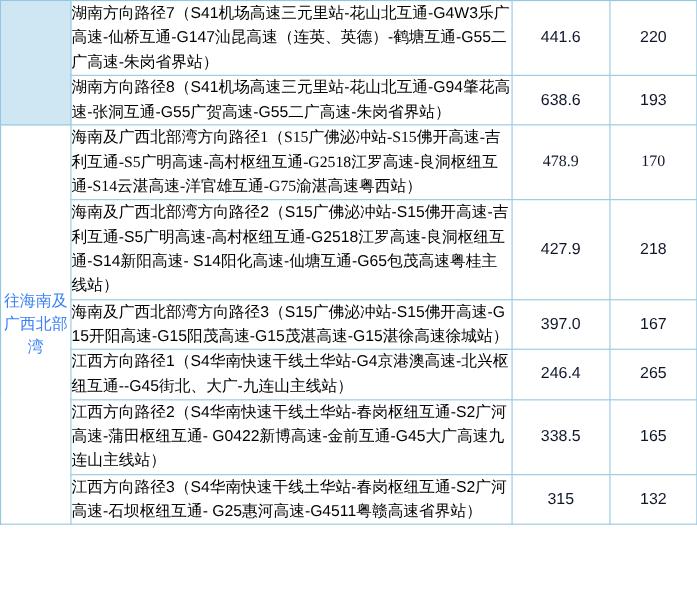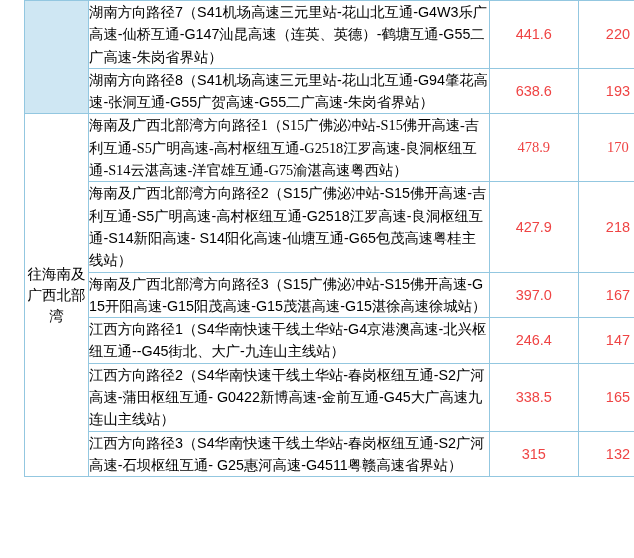--- a/index.html
+++ b/index.html
@@ -11,21 +11,20 @@
     font-family: "Liberation Sans", "DejaVu Sans", sans-serif;
     width: 634px;
     height: 558px;
     overflow: hidden;
   }
   .sheet {
     width: 634px;
     height: 430px;
     position: relative;
     box-sizing: border-box;
-    padding-left: 24px;
   }
   table.route-table {
     border-collapse: collapse;
     width: 634px;
     table-layout: fixed;
   }
   table.route-table td {
     border: 1px solid #93c7e0;
     padding: 0;
     vertical-align: middle;
@@ -33,36 +32,36 @@
   
   col.c-group { width: 64px; }
   col.c-desc  { width: 400px; }
   col.c-dist  { width: 89px; }
   col.c-toll  { width: 79px; }
 
   .cell-group {
     text-align: center;
     font-size: 14.5px;
     line-height: 1.45;
-    color: #000000;
+    color: #3b82f6;
     padding: 4px 6px;
     vertical-align: middle;
   }
   .cell-desc {
     font-size: 14.3px;
     line-height: 1.56;
     color: #000;
     padding: 5px 8px 6px 8px;
     text-align: left;
     word-break: break-all;
   }
   .cell-num {
     text-align: center;
     font-size: 14.5px;
-    color: #ef4444;
+    color: #0f172a;
     vertical-align: middle;
   }
   .band-left {
     background: #cfe7f3;
   }
   .thick-sep td {
     border-top: 2px solid #7ab5d4;
     font-family: Liberation Serif, serif;
   }
 </style>
@@ -103,21 +102,21 @@
         <td class="cell-num">218</td>
       </tr>
       <tr>
         <td class="cell-desc">海南及广西北部湾方向路径3（S15广佛泌冲站-S15佛开高速-G15开阳高速-G15阳茂高速-G15茂湛高速-G15湛徐高速徐城站）</td>
         <td class="cell-num">397.0</td>
         <td class="cell-num">167</td>
       </tr>
       <tr>
         <td class="cell-desc">江西方向路径1（S4华南快速干线土华站-G4京港澳高速-北兴枢纽互通--G45街北、大广-九连山主线站）</td>
         <td class="cell-num">246.4</td>
-        <td class="cell-num">147</td>
+        <td class="cell-num">265</td>
       </tr>
       <tr>
         <td class="cell-desc">江西方向路径2（S4华南快速干线土华站-春岗枢纽互通-S2广河高速-蒲田枢纽互通- G0422新博高速-金前互通-G45大广高速九连山主线站）</td>
         <td class="cell-num">338.5</td>
         <td class="cell-num">165</td>
       </tr>
       <tr>
         <td class="cell-desc">江西方向路径3（S4华南快速干线土华站-春岗枢纽互通-S2广河高速-石坝枢纽互通- G25惠河高速-G4511粤赣高速省界站）</td>
         <td class="cell-num">315</td>
         <td class="cell-num">132</td>

